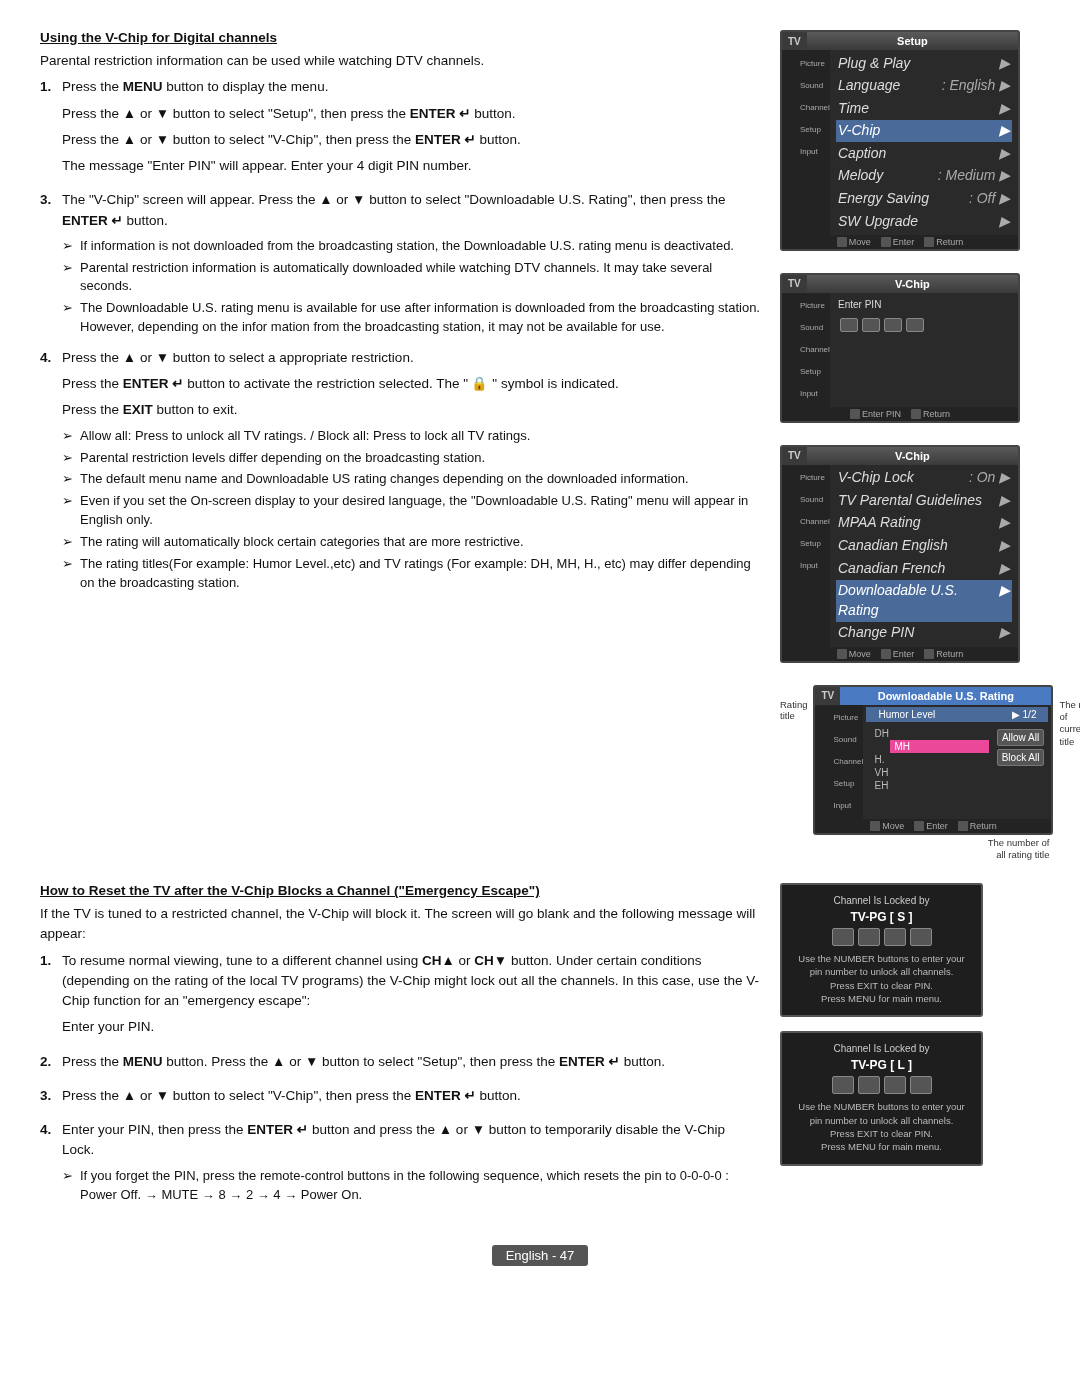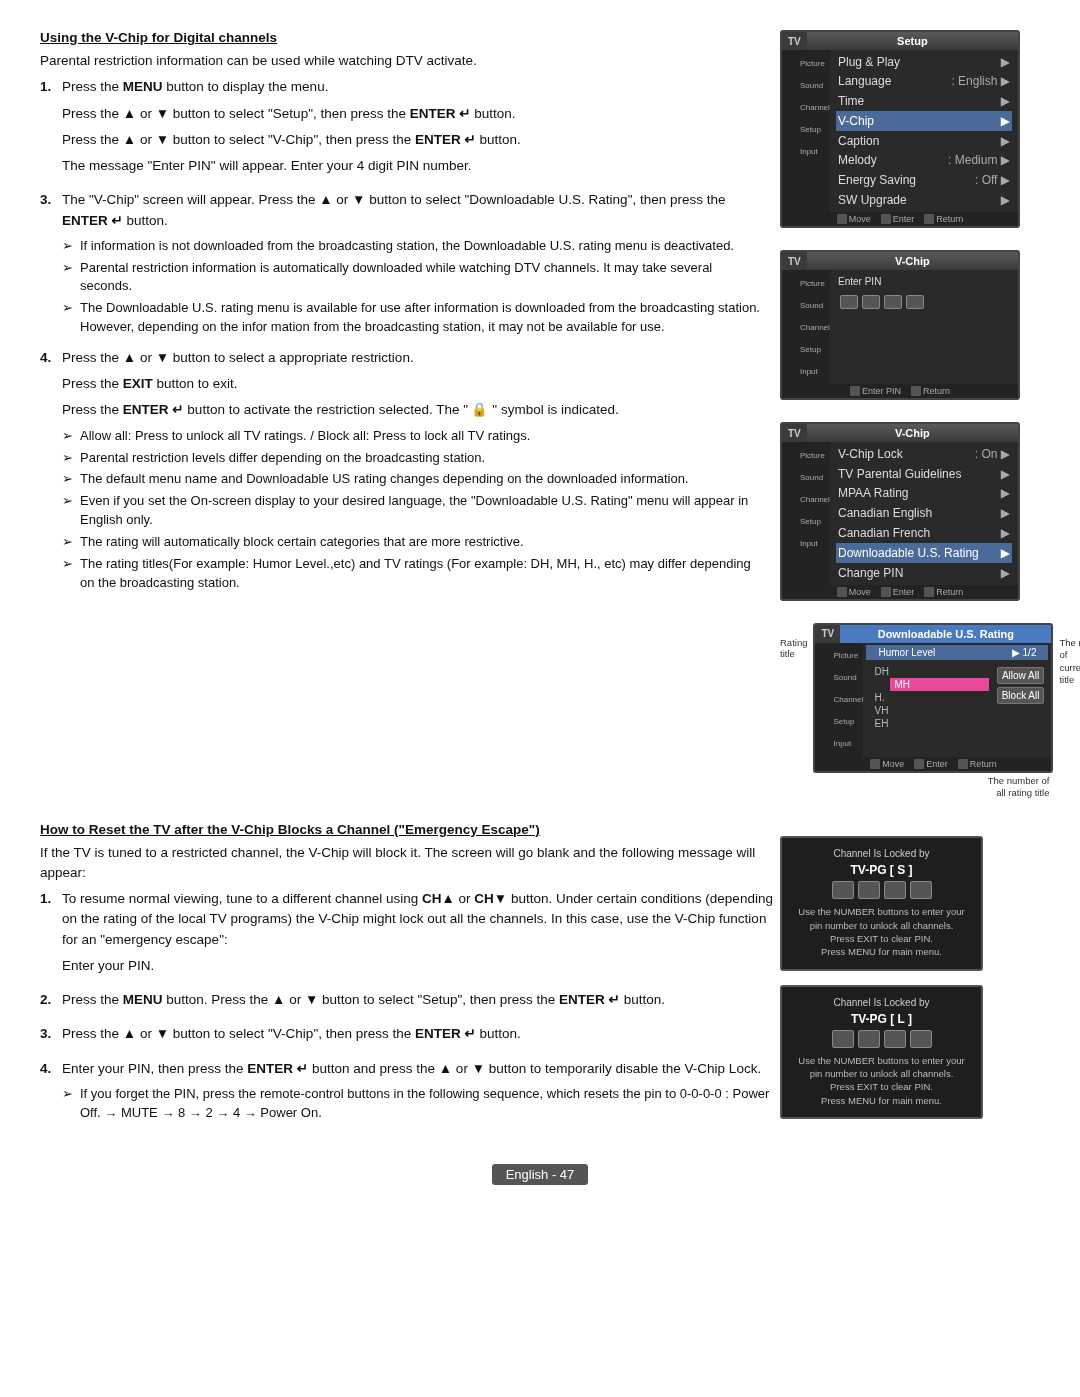--- a/index.html
+++ b/index.html
@@ -145,22 +145,23 @@
     }
     .tv-menu-area {
       flex: 1;
       padding: 2px 6px;
     }
     .tv-menu-row {
       display: flex;
       justify-content: space-between;
       padding: 1.5px 2px;
       color: #ddd;
-      font-size: 12px;
+      font-size: 14px;
       line-height: 1.4;
+      font-style: italic;
     }
     .tv-menu-row.highlighted {
       background: #4a6a9a;
       color: #fff;
     }
     .tv-menu-row .row-label { }
     .tv-menu-row .row-value { color: #aaa; }
     .tv-menu-row.highlighted .row-value { color: #fff; }
     .tv-footer {
       display: flex;
@@ -280,22 +281,22 @@
     }
 
     
     .reset-section {
       margin-top: 22px;
     }
 
     
     .bottom-layout {
       display: flex;
+      gap: 20px;
       margin-top: 10px;
-      align-items: center;
     }
     .bottom-left { flex: 1; }
     .bottom-right {
       width: 260px;
       display: flex;
       flex-direction: column;
       gap: 14px;
     }
 
     .humour-row {
@@ -321,21 +322,21 @@
   </style>
 </head>
 <body>
 
 <div>
 
   <div class="main-layout">
 
     <div class="left-col">
       <div class="section-heading">Using the V-Chip for Digital channels</div>
-      <p class="body-text">Parental restriction information can be used while watching DTV activate.</p>
+      <p class="body-text">Parental restriction information can be used while watching DTV channels.</p>
 
       <div class="step">
         <div class="step-num bold">1.</div>
         <div class="step-content">
           <div class="body-text">Press the <span class="bold">MENU</span> button to display the menu.</div>
           <div class="body-text">Press the ▲ or ▼ button to select "Setup", then press the <span class="bold">ENTER ↵</span> button.</div>
           <div class="body-text">Press the ▲ or ▼ button to select "V-Chip", then press the <span class="bold">ENTER ↵</span> button.</div>
           <div class="body-text">The message "Enter PIN" will appear. Enter your 4 digit PIN number.</div>
         </div>
       </div>
@@ -358,22 +359,22 @@
               <span>The Downloadable U.S. rating menu is available for use after information is downloaded from the broadcasting station. However, depending on the infor mation from the broadcasting station, it may not be available for use.</span>
             </div>
           </div>
         </div>
       </div>
 
       <div class="step">
         <div class="step-num bold">4.</div>
         <div class="step-content">
           <div class="body-text">Press the ▲ or ▼ button to select a appropriate restriction.</div>
+          <div class="body-text">Press the <span class="bold">ENTER ↵</span> button to activate the restriction selected. The " 🔒 " symbol is indicated.</div>
           <div class="body-text">Press the <span class="bold">EXIT</span> button to exit.</div>
-          <div class="body-text">Press the <span class="bold">ENTER ↵</span> button to activate the restriction selected. The " 🔒 " symbol is indicated.</div>
           <div class="sub-bullets">
             <div class="sub-bullet">
               <span class="sub-bullet-arrow">➢</span>
               <span>Allow all: Press to unlock all TV ratings. / Block all: Press to lock all TV ratings.</span>
             </div>
             <div class="sub-bullet">
               <span class="sub-bullet-arrow">➢</span>
               <span>Parental restriction levels differ depending on the broadcasting station.</span>
             </div>
             <div class="sub-bullet">

